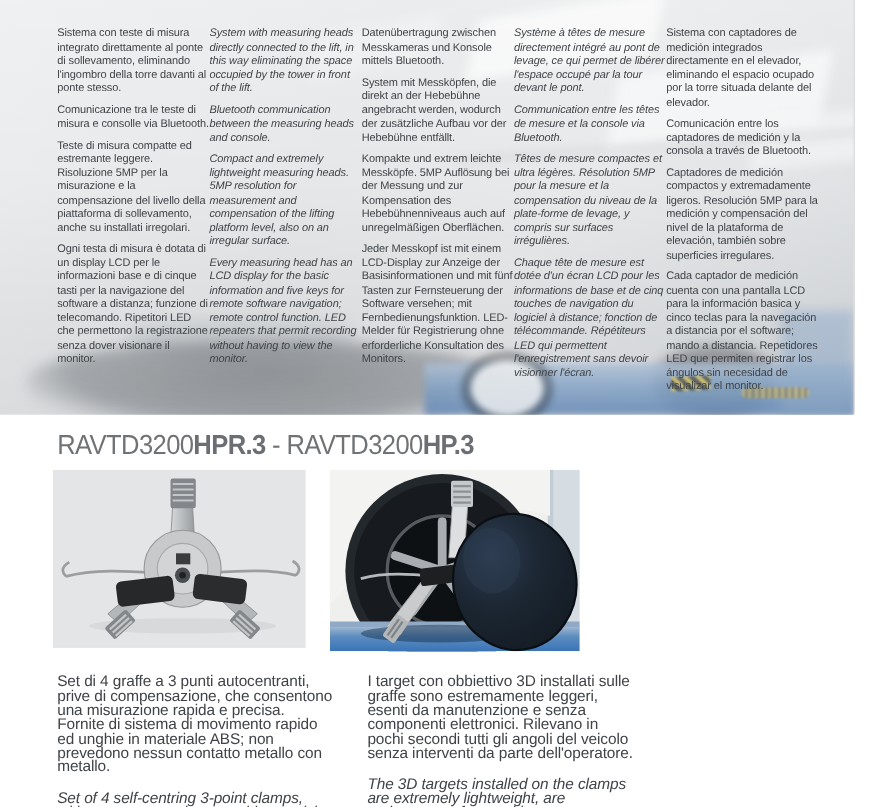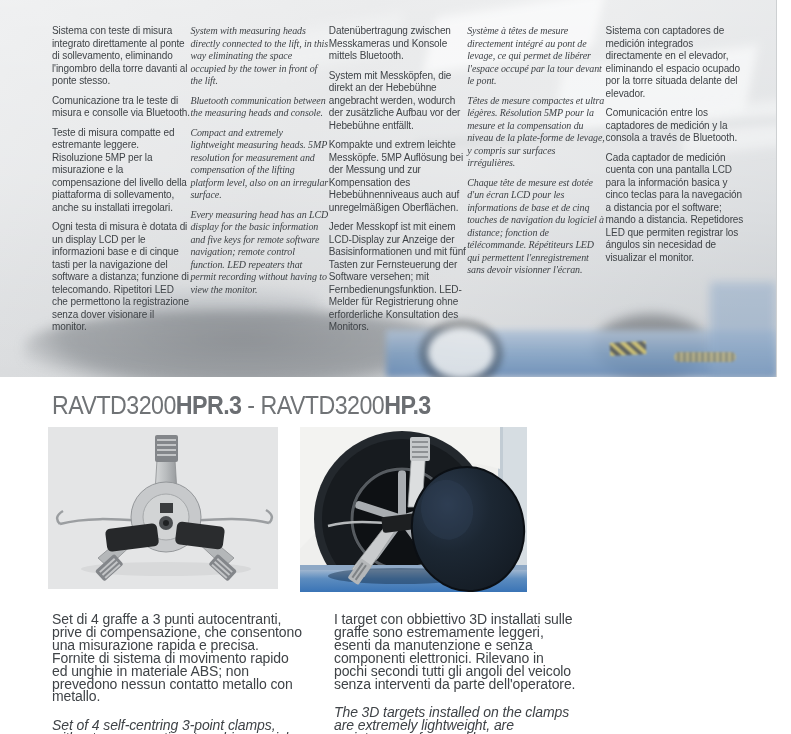--- a/index.html
+++ b/index.html
@@ -38,21 +38,21 @@
   .coil{left:674px;top:352px;width:62px;height:10px;border-radius:5px;
     background:repeating-linear-gradient(90deg,#c9b36a 0 3px,#8f8456 3px 6px);filter:blur(1px);opacity:.65;}
   .washout{left:0;top:0;width:776px;height:377px;
     background:linear-gradient(180deg,rgba(255,255,255,.52) 0%,rgba(255,255,255,.38) 45%,rgba(255,255,255,.12) 78%,rgba(255,255,255,0) 100%);}
   
   .hero-cols{
     position:absolute;left:52px;top:25px;width:692px;
     display:grid;grid-template-columns:repeat(5,1fr);
   }
   .hero-cols p{margin:0 0 7px;font-size:10px;line-height:12.5px;color:#3f4347;letter-spacing:-0.1px;}
-  .col-italic p{font-style:italic;font-family:Liberation Serif, serif;}
+  .col-italic p{font-style:italic;}
   
   .main{position:absolute;left:0;top:377px;width:791px;}
   .title{
     margin:15px 0 0 52px;font-size:25px;line-height:27px;font-weight:400;
     color:#707376;letter-spacing:-0.6px;white-space:nowrap;
     transform:scaleX(.93);transform-origin:left center;
   }
   .title .bold{font-weight:700;color:#6b6e72;}
   .figs{display:flex;margin:8px 0 0 48px;gap:22px;align-items:flex-start;}
   .fig{margin:0;padding:0;line-height:0;}
@@ -99,26 +99,28 @@
         <p>Every measuring head has an LCD display for the basic information and five keys for remote software navigation; remote control function. LED repeaters that permit recording without having to view the monitor.</p>
       </div>
       <div>
         <p>Datenübertragung zwischen Messkameras und Konsole mittels Bluetooth.</p>
         <p>System mit Messköpfen, die direkt an der Hebebühne angebracht werden, wodurch der zusätzliche Aufbau vor der Hebebühne entfällt.</p>
         <p>Kompakte und extrem leichte Messköpfe. 5MP Auflösung bei der Messung und zur Kompensation des Hebebühnenniveaus auch auf unregelmäßigen Oberflächen.</p>
         <p>Jeder Messkopf ist mit einem LCD-Display zur Anzeige der Basisinformationen und mit fünf Tasten zur Fernsteuerung der Software versehen; mit Fernbedienungsfunktion. LED-Melder für Registrierung ohne erforderliche Konsultation des Monitors.</p>
       </div>
       <div class="col-italic">
         <p>Système à têtes de mesure directement intégré au pont de levage, ce qui permet de libérer l'espace occupé par la tour devant le pont.</p>
+        <p>Communication entre les têtes de mesure et la console via Bluetooth.</p>
         <p>Têtes de mesure compactes et ultra légères. Résolution 5MP pour la mesure et la compensation du niveau de la plate-forme de levage, y compris sur surfaces irrégulières.</p>
         <p>Chaque tête de mesure est dotée d'un écran LCD pour les informations de base et de cinq touches de navigation du logiciel à distance; fonction de télécommande. Répétiteurs LED qui permettent l'enregistrement sans devoir visionner l'écran.</p>
       </div>
       <div>
         <p>Sistema con captadores de medición integrados directamente en el elevador, eliminando el espacio ocupado por la torre situada delante del elevador.</p>
         <p>Comunicación entre los captadores de medición y la consola a través de Bluetooth.</p>
+        <p>Captadores de medición compactos y extremadamente ligeros. Resolución 5MP para la medición y compensación del nivel de la plataforma de elevación, también sobre superficies irregulares.</p>
         <p>Cada captador de medición cuenta con una pantalla LCD para la información basica y cinco teclas para la navegación a distancia por el software; mando a distancia. Repetidores LED que permiten registrar los ángulos sin necesidad de visualizar el monitor.</p>
       </div>
     </div>
   </section>
 
   <section class="main">
     <h1 class="title"><span>RAVTD3200</span><span class="bold">HPR.3</span><span> - </span><span>RAVTD3200</span><span class="bold">HP.3</span></h1>
 
     <div class="figs">
 

